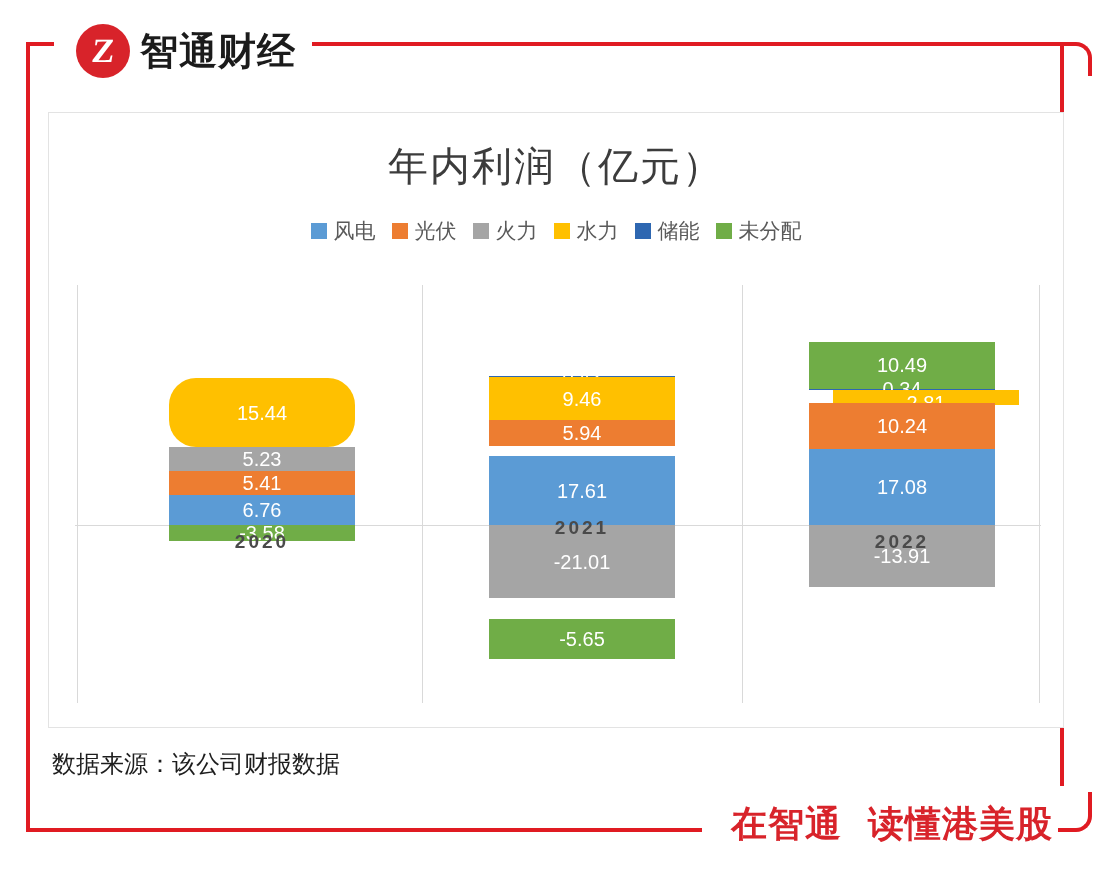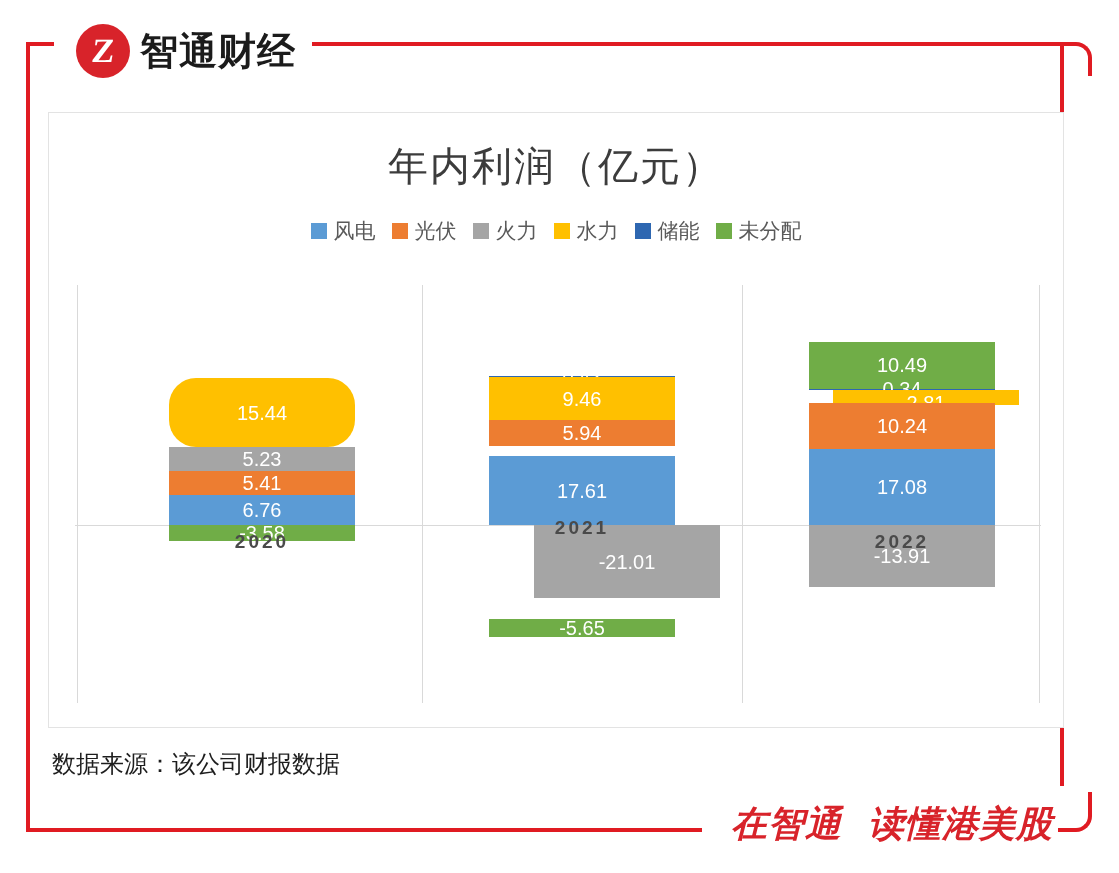--- a/index.html
+++ b/index.html
@@ -66,21 +66,21 @@
   .seg-label{font-size:20px;color:#ffffff;line-height:1;white-space:nowrap;}
   .cat-label{position:absolute;width:186px;text-align:center;font-size:19px;
      font-weight:700;color:#4a4a4a;letter-spacing:3px;}
 
   
   #source{position:absolute;left:52px;top:748px;font-size:24px;color:#1d1d1d;
      font-family:"Liberation Serif","DejaVu Serif",serif;}
 
   #tagline{position:absolute;right:66px;top:800px;display:flex;gap:26px;
      font-size:36px;font-weight:700;color:#d8232a;letter-spacing:1px;
-     font-family:"Liberation Sans","DejaVu Sans",sans-serif;font-style:italic;}
+     font-family:"Liberation Sans","DejaVu Sans",sans-serif;}
 </style>
 </head>
 <body>
 
 <div id="frame">
   <div class="fr-line fr-top-left"></div>
   <div class="fr-line fr-top-right"></div>
   <div class="fr-line fr-left"></div>
   <div class="fr-line fr-bottom"></div>
   <div class="fr-line fr-right"></div>
@@ -153,24 +153,24 @@
         </div>
         <div class="seg" style="top: 92.4453px; height: 42.2862px; background: rgb(255, 192, 0);">
           <span class="seg-label">9.46</span>
         </div>
         <div class="seg" style="top: 134.732px; height: 26.5518px; background: rgb(237, 125, 49);">
           <span class="seg-label">5.94</span>
         </div>
         <div class="seg" style="top: 161.283px; height: 69px; background: rgb(91, 155, 213); margin-top: 10px;">
           <span class="seg-label">17.61</span>
         </div>
-        <div class="seg" style="top: 240px; height: 73px; background: rgb(165, 165, 165); margin-left: 45px;">
+        <div class="seg" style="top: 240px; height: 73px; background: rgb(165, 165, 165);">
           <span class="seg-label">-21.01</span>
         </div>
-        <div class="seg" style="top: 333.915px; height: 18px; background: rgb(112, 173, 71);">
+        <div class="seg" style="top: 333.915px; height: 40px; background: rgb(112, 173, 71);">
           <span class="seg-label">-5.65</span>
         </div>
         <div class="cat-label" style="top: 232px;">2021</div>
       </div>
       <div class="bar-group" style="left: 734px; top: 0px; height: 418px;">
         <div class="seg" style="top: 56.9088px; height: 46.8903px; background: rgb(112, 173, 71);">
           <span class="seg-label">10.49</span>
         </div>
         <div class="seg" style="top: 103.799px; height: 1.5198px; background: rgb(46, 103, 177);">
           <span class="seg-label" style="position: relative; top: -0.2401px;">0.34</span>

